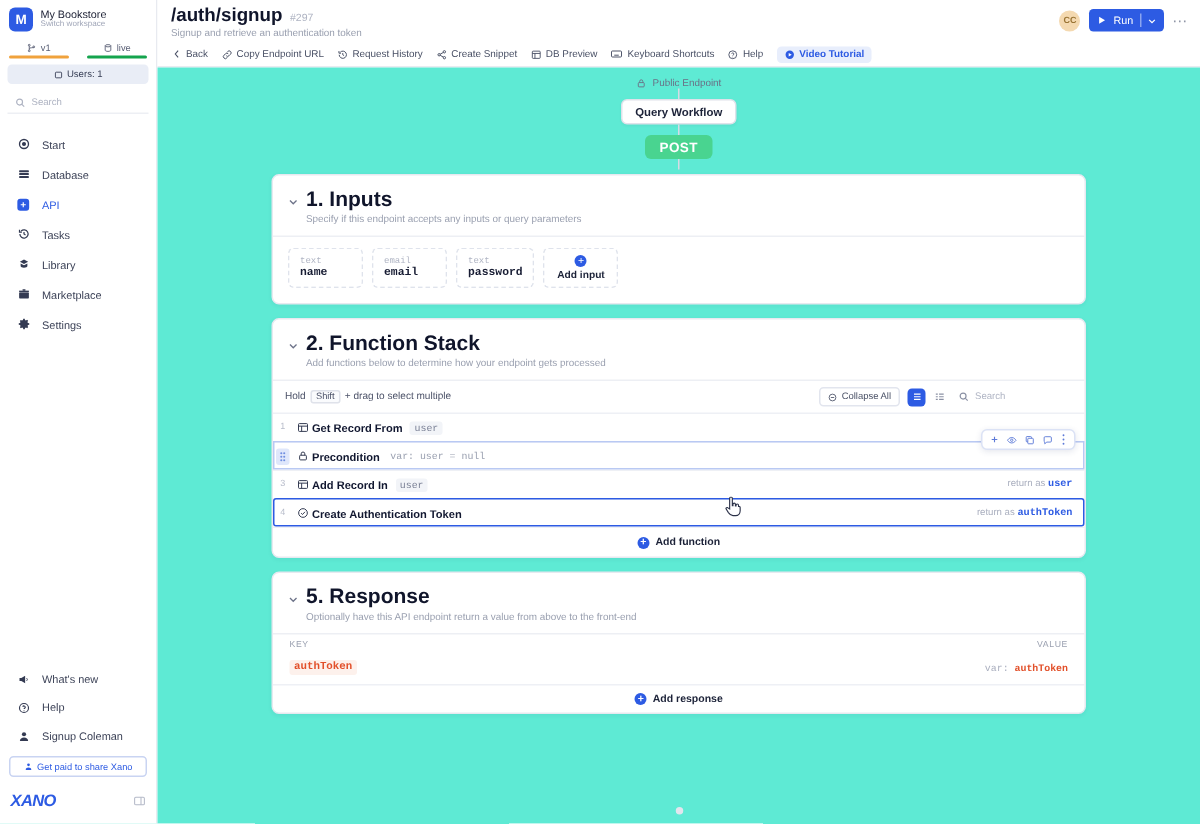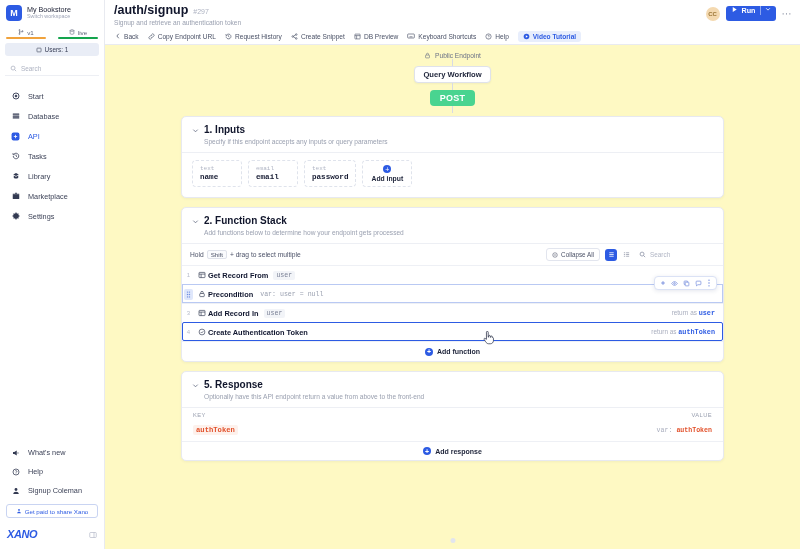--- a/index.html
+++ b/index.html
@@ -88,36 +88,36 @@
   .title .num { font-size: 7px; font-weight: normal; color: #aeb3c2; }
   .subtitle { font-size: 6.6px; color: #9aa0b0; margin-top: 2px; }
   .top-actions { display: flex; align-items: center; gap: 6px; padding-top: 3px; }
   .avatar {
     width: 14px; height: 14px; border-radius: 50%;
     background: #f4d9b0; color: #9a7434; font-size: 6px; font-weight: bold;
     display: flex; align-items: center; justify-content: center;
   }
   .run-btn {
     height: 15px; background: #2d5be3; color: #fff; border-radius: 3px;
-    display: flex; align-items: flex-start; gap: 4px; padding: 0 5px;
-    font-size: 7.2px; font-weight: bold; cursor: pointer;
+    display: flex; align-items: center; gap: 4px; padding: 0 5px;
+    font-size: 7.2px; font-weight: normal; cursor: pointer;
   }
   .run-div { width: 1px; height: 9px; background: rgba(255,255,255,.45); }
   .more-dots { color: #8f95a6; font-size: 10px; letter-spacing: .5px; cursor: pointer; }
 
   .toolbar {
     height: 17px; display: flex; align-items: center; gap: 9px;
     padding: 0 10px; border-bottom: 1px solid #e9ebf1;
     font-size: 6.6px; color: #4a5166;
   }
   .tb-item { display: flex; align-items: center; gap: 3px; cursor: pointer; white-space: nowrap; }
   .tb-item.primary { background: #e8eefc; color: #2d5be3; border-radius: 3px; padding: 2px 5px; font-weight: bold; }
 
   
-  .canvas { flex: 1; position: relative; overflow: hidden; background: #fef9c3; }
+  .canvas { flex: 1; position: relative; overflow: hidden; background: #5eead4; }
   .canvas-inner { position: absolute; left: 0; top: 0; right: 0; bottom: 0; padding-top: 7px; }
 
   .center-col { width: 100%; display: flex; flex-direction: column; align-items: center; }
   .pub-ep { display: flex; align-items: center; gap: 4px; font-size: 6.6px; color: #6a7186; }
   .connector { width: 1px; height: 7px; background: #d7dae4; }
   .qw-btn {
     border: 1px solid #dfe2ea; border-radius: 4px; background: #fff;
     font-size: 7.6px; font-weight: bold; color: #1c2238;
     padding: 3px 8px; box-shadow: 0 1px 2px rgba(20,30,60,.05);
   }
@@ -126,21 +126,21 @@
     border-radius: 4px; padding: 3px 10px; letter-spacing: .3px;
   }
 
   .card {
     width: 543px; margin: 0 auto; background: #fff;
     border: 1px solid #e7e9f0; border-radius: 5px;
     box-shadow: 0 1px 3px rgba(25,35,70,.05);
   }
   .card + .card { margin-top: 9px; }
   .card-head { padding: 7px 10px 7px 10px; }
-  .sec-title { display: flex; align-items: flex-end; gap: 5px; font-size: 10px; font-weight: bold; color: #10152b; }
+  .sec-title { display: flex; align-items: flex-end; gap: 5px; font-size: 14px; font-weight: bold; color: #10152b; }
   .chev { color: #6d7389; font-size: 7px; }
   .sec-desc { font-size: 6.6px; color: #9aa0b0; margin: 3px 0 0 12px; }
   .card-sep { height: 1px; background: #edeff4; }
 
   
   .inputs-row { display: flex; align-items: stretch; gap: 0; padding: 7px 10px 10px 10px; }
   .input-chip {
     border: 1px dashed #dfe3ec; border-radius: 4px;
     padding: 4px 7px 5px 7px; min-width: 50px; margin-right: 6px; background: #fff;
   }

